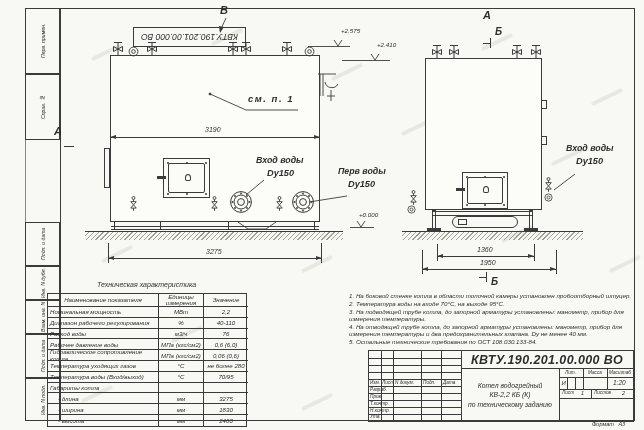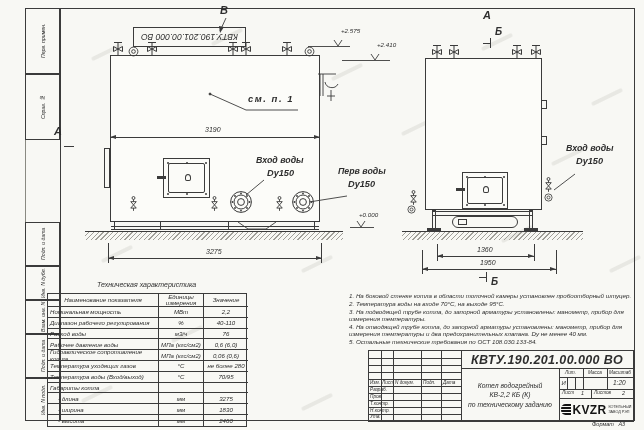--- a/index.html
+++ b/index.html
@@ -502,28 +502,20 @@
     <span class="t" style="left:196px;top:19.5px;">Лит.</span>
     <span class="t" style="left:219px;top:19.5px;">Масса</span>
     <span class="t" style="left:240px;top:19.5px;">Масштаб</span>
     <span class="t" style="left:192.5px;top:29px;font-size:6px;">И</span>
     <span class="t" style="left:244px;top:28.5px;font-size:6.5px;">1:20</span>
     <span class="t" style="left:193px;top:40px;">Лист</span>
     <span class="t" style="left:212px;top:39.5px;font-size:5.5px;">1</span>
     <span class="t" style="left:225px;top:40px;">Листов</span>
     <span class="t" style="left:253px;top:39.5px;font-size:5.5px;">2</span>
 
-    <div class="abs" style="left:190px;top:47px;width:74px;height:23px;display:flex;align-items:center;justify-content:center;gap:2px;font-style:normal;">
-      <div style="width:10px;height:11px;background:linear-gradient(#141414 0 2px,#f8f8f4 2px 3px,#141414 3px 5px,#f8f8f4 5px 6px,#141414 6px 8px,#f8f8f4 8px 9px,#141414 9px 11px);border-radius:45% 0 0 45%;"></div>
-      <span style="font-size:12px;font-weight:800;letter-spacing:.3px;color:#141414;">KVZR</span>
-      <span style="display:flex;flex-direction:column;font-size:3.7px;line-height:1.15;color:#2e2e2e;">
-        <span>КОТЕЛЬНЫЙ</span>
-        <span>ЗАВОД РЭП</span>
-      </span>
-    </div>
   </div>
 
   <span class="t" style="left:592px;top:421.5px;font-size:5.5px;">
     <span>Формат</span>&nbsp;&nbsp;
     <span>А3</span>
   </span>
 
 </div>
 
 </body></html>

